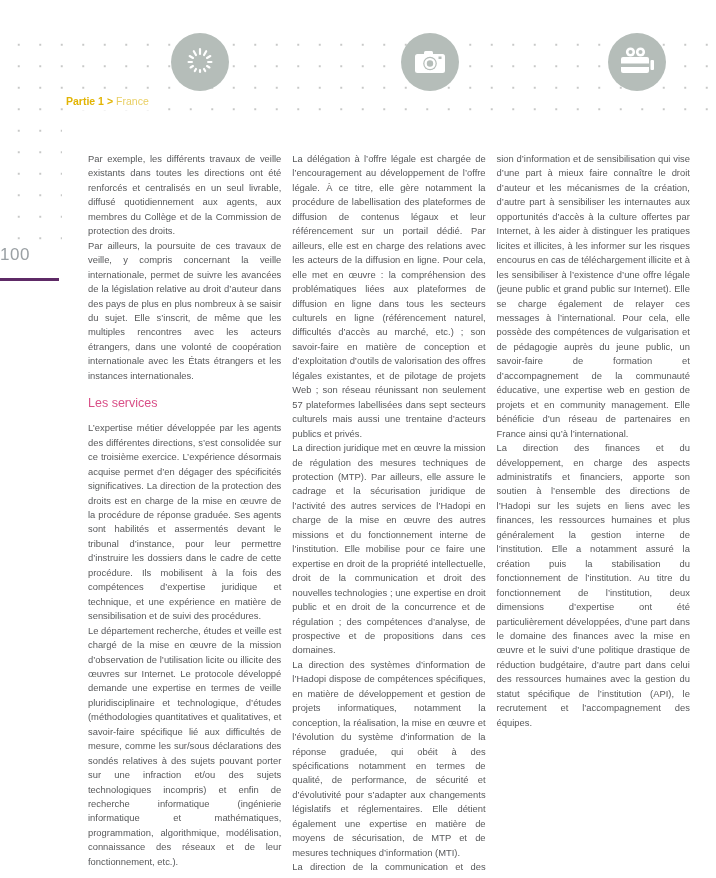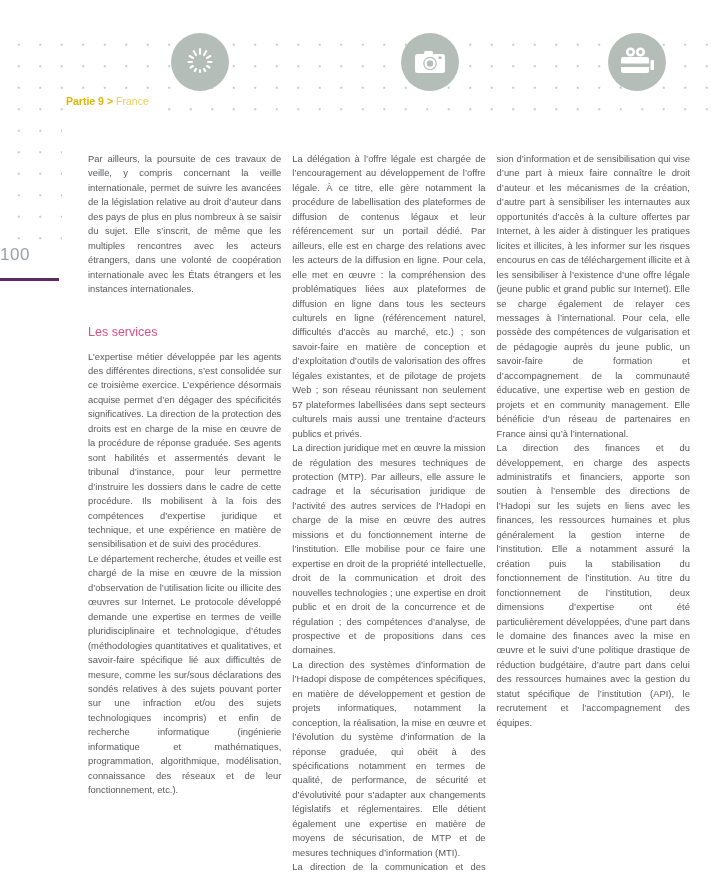--- a/index.html
+++ b/index.html
@@ -68,21 +68,21 @@
   .col p {
     margin: 0;
     color: #57585a;
     font-size: 9.4px;
     line-height: 14.45px;
     text-align: justify;
     hyphens: auto;
     -webkit-hyphens: auto;
   }
   .services-heading {
-    margin: 28px 0 11px 0;
+    margin: 13px 0 11px 0;
     color: #d94f87;
     font-size: 12.5px;
     font-weight: normal;
   }
 </style>
 </head>
 <body>
 
 <div class="page">
 
@@ -124,28 +124,29 @@
       <circle cx="13.5" cy="6" r="2" fill="#b5bdb9"></circle>
       <circle cx="23.5" cy="6" r="4.6" fill="#ffffff"></circle>
       <circle cx="23.5" cy="6" r="2" fill="#b5bdb9"></circle>
       <rect x="4" y="11" width="28" height="16" rx="2" fill="#ffffff"></rect>
       <rect x="4" y="17.5" width="28" height="3.5" fill="#b5bdb9"></rect>
       <rect x="33.5" y="14" width="3.5" height="10" rx="1" fill="#ffffff"></rect>
     </svg>
   </div>
 
   <div class="breadcrumb">
-    <span class="bc-part">Partie 9</span><span class="bc-sep">&gt;</span><span class="bc-section">France</span>
+    <span class="bc-part">Partie 1</span><span class="bc-sep">&gt;</span><span class="bc-section">France</span>
   </div>
 
   <div class="pagenum">100</div>
   <div class="purple-rule"></div>
 
   <div class="cols">
     <div class="col">
+      <p>Par exemple, les différents travaux de veille existants dans toutes les directions ont été renforcés et centralisés en un seul livrable, diffusé quotidiennement aux agents, aux membres du Collège et de la Commission de protection des droits.</p>
       <p>Par ailleurs, la poursuite de ces travaux de veille, y compris concernant la veille internationale, permet de suivre les avancées de la législation relative au droit d’auteur dans des pays de plus en plus nombreux à se saisir du sujet. Elle s’inscrit, de même que les multiples rencontres avec les acteurs étrangers, dans une volonté de coopération internationale avec les États étrangers et les instances internationales.</p>
       <h2 class="services-heading">Les services</h2>
       <p>L’expertise métier développée par les agents des différentes directions, s’est consolidée sur ce troisième exercice. L’expérience désormais acquise permet d’en dégager des spécificités significatives. La direction de la protection des droits est en charge de la mise en œuvre de la procédure de réponse graduée. Ses agents sont habilités et assermentés devant le tribunal d’instance, pour leur permettre d’instruire les dossiers dans le cadre de cette procédure. Ils mobilisent à la fois des compétences d’expertise juridique et technique, et une expérience en matière de sensibilisation et de suivi des procédures.</p>
       <p>Le département recherche, études et veille est chargé de la mise en œuvre de la mission d’observation de l’utilisation licite ou illicite des œuvres sur Internet. Le protocole développé demande une expertise en termes de veille pluridisciplinaire et technologique, d’études (méthodologies quantitatives et qualitatives, et savoir-faire spécifique lié aux difficultés de mesure, comme les sur/sous déclarations des sondés relatives à des sujets pouvant porter sur une infraction et/ou des sujets technologiques incompris) et enfin de recherche informatique (ingénierie informatique et mathématiques, programmation, algorithmique, modélisation, connaissance des réseaux et de leur fonctionnement, etc.).</p>
     </div>
     <div class="col">
       <p>La délégation à l’offre légale est chargée de l’encouragement au développement de l’offre légale. À ce titre, elle gère notamment la procédure de labellisation des plateformes de diffusion de contenus légaux et leur référencement sur un portail dédié. Par ailleurs, elle est en charge des relations avec les acteurs de la diffusion en ligne. Pour cela, elle met en œuvre : la compréhension des problématiques liées aux plateformes de diffusion en ligne dans tous les secteurs culturels en ligne (référencement naturel, difficultés d’accès au marché, etc.) ; son savoir-faire en matière de conception et d’exploitation d’outils de valorisation des offres légales existantes, et de pilotage de projets Web ; son réseau réunissant non seulement 57 plateformes labellisées dans sept secteurs culturels mais aussi une trentaine d’acteurs publics et privés.</p>
       <p>La direction juridique met en œuvre la mission de régulation des mesures techniques de protection (MTP). Par ailleurs, elle assure le cadrage et la sécurisation juridique de l’activité des autres services de l’Hadopi en charge de la mise en œuvre des autres missions et du fonctionnement interne de l’institution. Elle mobilise pour ce faire une expertise en droit de la propriété intellectuelle, droit de la communication et droit des nouvelles technologies ; une expertise en droit public et en droit de la concurrence et de régulation ; des compétences d’analyse, de prospective et de propositions dans ces domaines.</p>
       <p>La direction des systèmes d’information de l’Hadopi dispose de compétences spécifiques, en matière de développement et gestion de projets informatiques, notamment la conception, la réalisation, la mise en œuvre et l’évolution du système d’information de la réponse graduée, qui obéit à des spécifications notamment en termes de qualité, de performance, de sécurité et d’évolutivité pour s’adapter aux changements législatifs et réglementaires. Elle détient également une expertise en matière de moyens de sécurisation, de MTP et de mesures techniques d’information (MTI).</p>
       <p>La direction de la communication et des relations extérieures met en œuvre la mis-</p>

